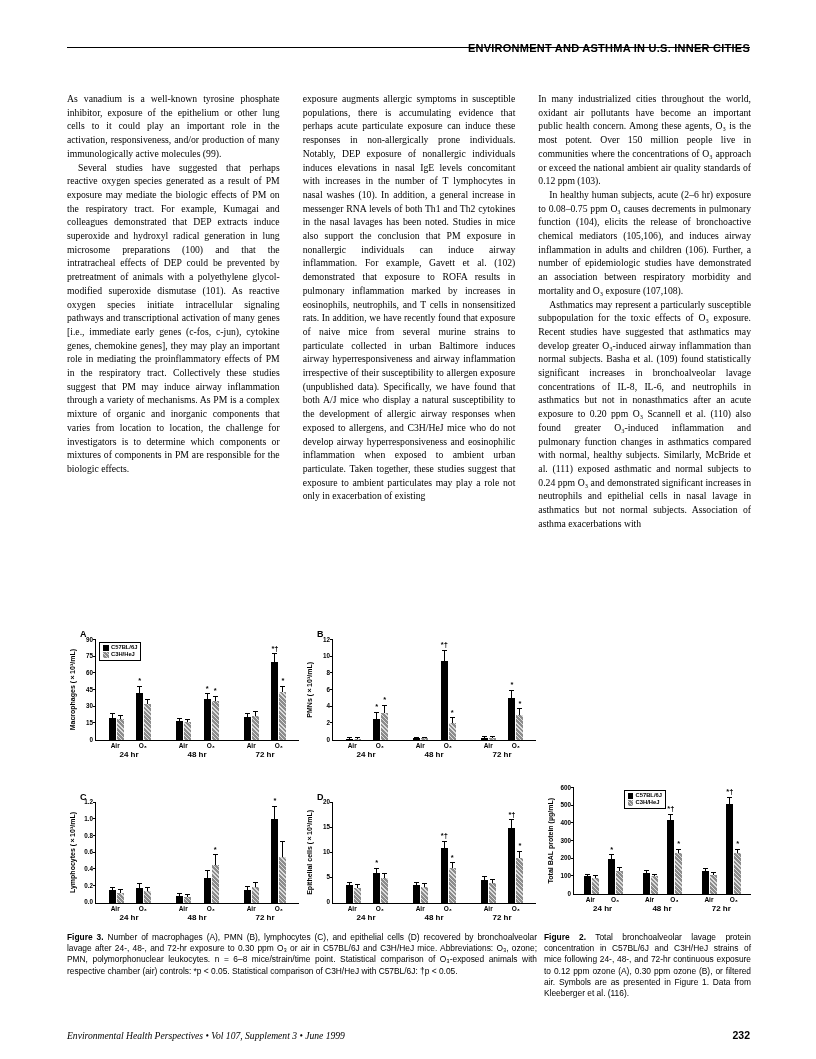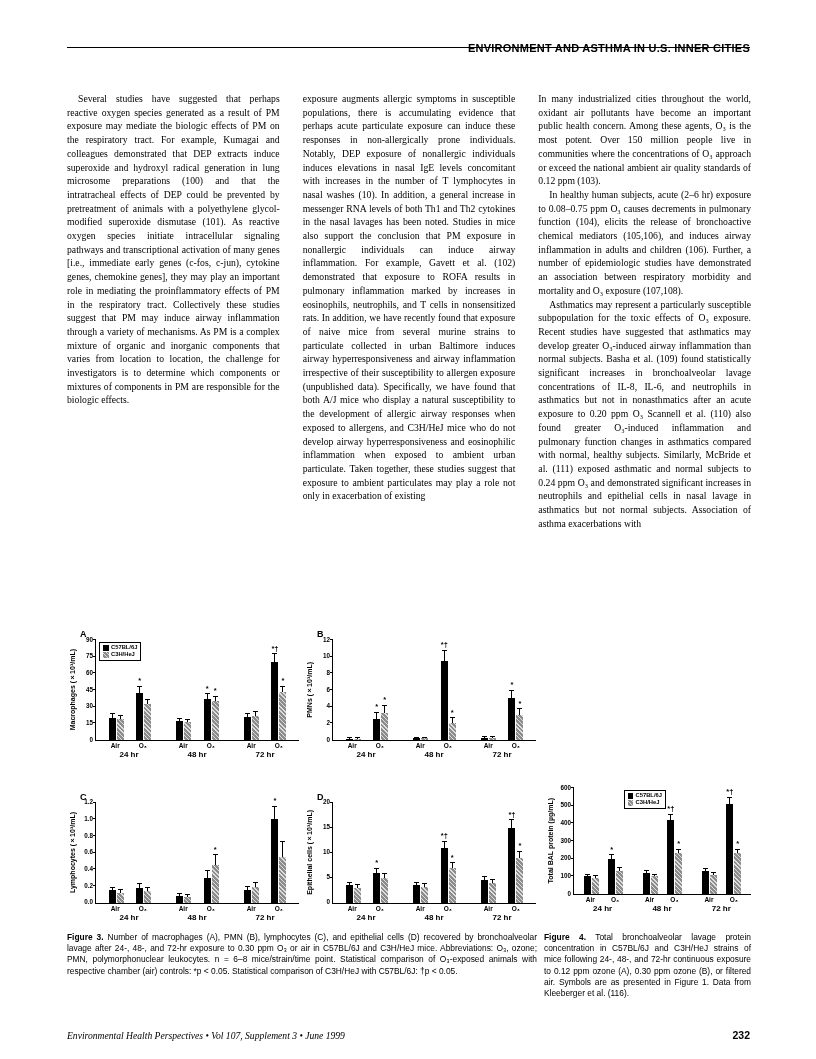--- a/index.html
+++ b/index.html
@@ -88,20 +88,21 @@
 </head>
 <body>
 
 <div class="page">
 
   <div class="running-head">ENVIRONMENT AND ASTHMA IN U.S. INNER CITIES</div>
   <div class="head-rule"></div>
 
   <main class="columns">
     <div class="col">
+      <p>As vanadium is a well-known tyrosine phosphate inhibitor, exposure of the epithelium or other lung cells to it could play an important role in the activation, responsiveness, and/or production of many immunologically active molecules (99).</p>
       <p class="indent">Several studies have suggested that perhaps reactive oxygen species generated as a result of PM exposure may mediate the biologic effects of PM on the respiratory tract. For example, Kumagai and colleagues demonstrated that DEP extracts induce superoxide and hydroxyl radical generation in lung microsome preparations (100) and that the intratracheal effects of DEP could be prevented by pretreatment of animals with a polyethylene glycol-modified superoxide dismutase (101). As reactive oxygen species initiate intracellular signaling pathways and transcriptional activation of many genes [i.e., immediate early genes (c-fos, c-jun), cytokine genes, chemokine genes], they may play an important role in mediating the proinflammatory effects of PM in the respiratory tract. Collectively these studies suggest that PM may induce airway inflammation through a variety of mechanisms. As PM is a complex mixture of organic and inorganic components that varies from location to location, the challenge for investigators is to determine which components or mixtures of components in PM are responsible for the biologic effects.</p>
     </div>
     <div class="col">
       <p>exposure augments allergic symptoms in susceptible populations, there is accumulating evidence that perhaps acute particulate exposure can induce these responses in non-allergically prone individuals. Notably, DEP exposure of nonallergic individuals induces elevations in nasal IgE levels concomitant with increases in the number of T lymphocytes in nasal washes (10). In addition, a general increase in messenger RNA levels of both Th1 and Th2 cytokines in the nasal lavages has been noted. Studies in mice also support the conclusion that PM exposure in nonallergic individuals can induce airway inflammation. For example, Gavett et al. (102) demonstrated that exposure to ROFA results in pulmonary inflammation marked by increases in eosinophils, neutrophils, and T cells in nonsensitized rats. In addition, we have recently found that exposure of naive mice from several murine strains to particulate collected in urban Baltimore induces airway hyperresponsiveness and airway inflammation irrespective of their susceptibility to allergen exposure (unpublished data). Specifically, we have found that both A/J mice who display a natural susceptibility to the development of allergic airway responses when exposed to allergens, and C3H/HeJ mice who do not develop airway hyperresponsiveness and eosinophilic inflammation when exposed to ambient urban particulate. Taken together, these studies suggest that exposure to ambient particulates may play a role not only in exacerbation of existing</p>
     </div>
     <div class="col">
       <p>In many industrialized cities throughout the world, oxidant air pollutants have become an important public health concern. Among these agents, O₃ is the most potent. Over 150 million people live in communities where the concentrations of O₃ approach or exceed the national ambient air quality standards of 0.12 ppm (103).</p>
       <p class="indent">In healthy human subjects, acute (2–6 hr) exposure to 0.08–0.75 ppm O₃ causes decrements in pulmonary function (104), elicits the release of bronchoactive chemical mediators (105,106), and induces airway inflammation in adults and children (106). Further, a number of epidemiologic studies have demonstrated an association between respiratory morbidity and mortality and O₃ exposure (107,108).</p>
       <p class="indent">Asthmatics may represent a particularly susceptible subpopulation for the toxic effects of O₃ exposure. Recent studies have suggested that asthmatics may develop greater O₃-induced airway inflammation than normal subjects. Basha et al. (109) found statistically significant increases in bronchoalveolar lavage concentrations of IL-8, IL-6, and neutrophils in asthmatics but not in nonasthmatics after an acute exposure to 0.20 ppm O₃ Scannell et al. (110) also found greater O₃-induced inflammation and pulmonary function changes in asthmatics compared with normal, healthy subjects. Similarly, McBride et al. (111) exposed asthmatic and normal subjects to 0.24 ppm O₃ and demonstrated significant increases in neutrophils and epithelial cells in nasal lavage in asthmatics but not normal subjects. Association of asthma exacerbations with</p>
     </div>
@@ -758,20 +759,20 @@
         <span class="time-label">72 hr</span>
       </div>
     </div>
 
   <div class="caption fig3-caption">
     <b>Figure 3.</b>
     <span>Number of macrophages (A), PMN (B), lymphocytes (C), and epithelial cells (D) recovered by bronchoalveolar lavage after 24-, 48-, and 72-hr exposure to 0.30 ppm O₃ or air in C57BL/6J and C3H/HeJ mice. Abbreviations: O₃, ozone; PMN, polymorphonuclear leukocytes. n = 6–8 mice/strain/time point. Statistical comparison of O₃-exposed animals with respective chamber (air) controls: *p &lt; 0.05. Statistical comparison of C3H/HeJ with C57BL/6J: †p &lt; 0.05.</span>
   </div>
 
   <div class="caption fig4-caption">
-    <b>Figure 4.</b>
+    <b>Figure 2.</b>
     <span>Total bronchoalveolar lavage protein concentration in C57BL/6J and C3H/HeJ strains of mice following 24-, 48-, and 72-hr continuous exposure to 0.12 ppm ozone (A), 0.30 ppm ozone (B), or filtered air. Symbols are as presented in Figure 1. Data from Kleeberger et al. (116).</span>
   </div>
 
   <div class="footer-line">Environmental Health Perspectives • Vol 107, Supplement 3 • June 1999</div>
   <div class="page-number">232</div>
 
 </div>
 
 </body></html>

